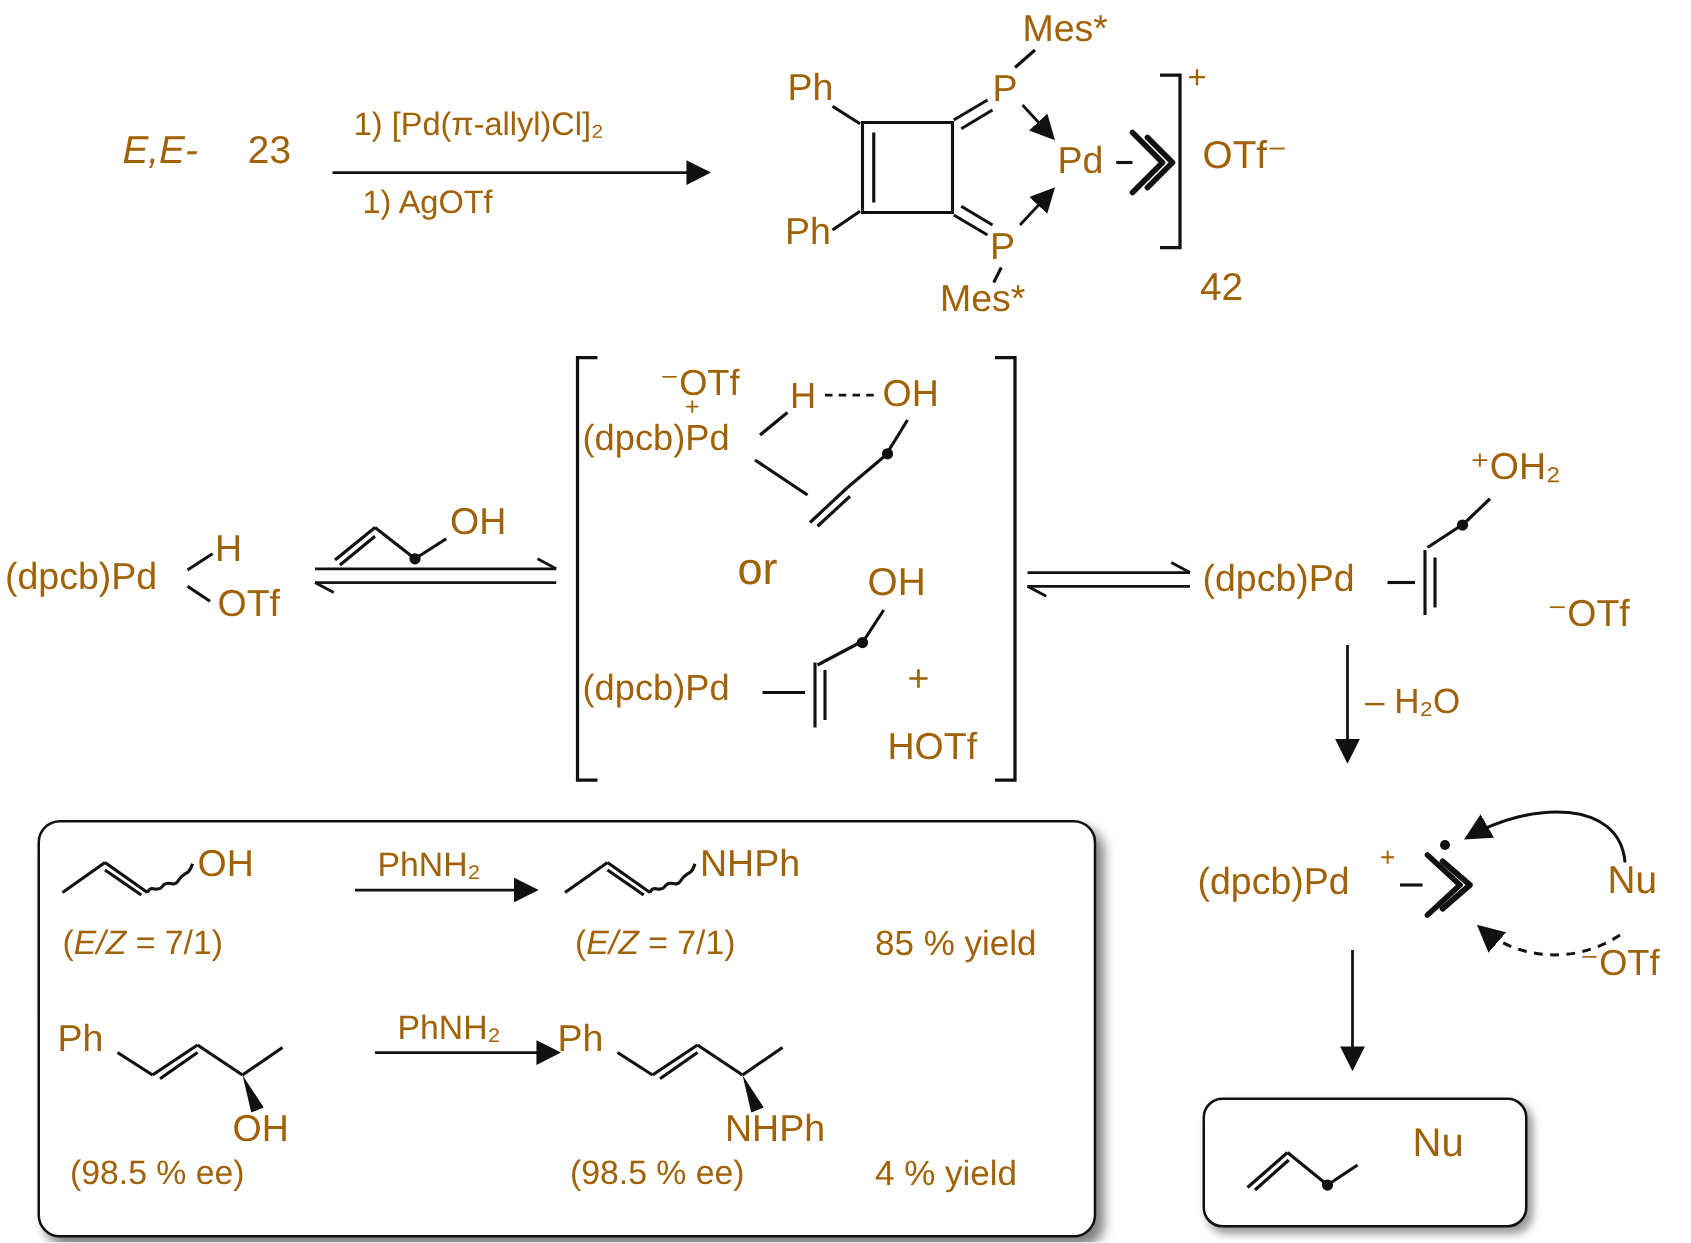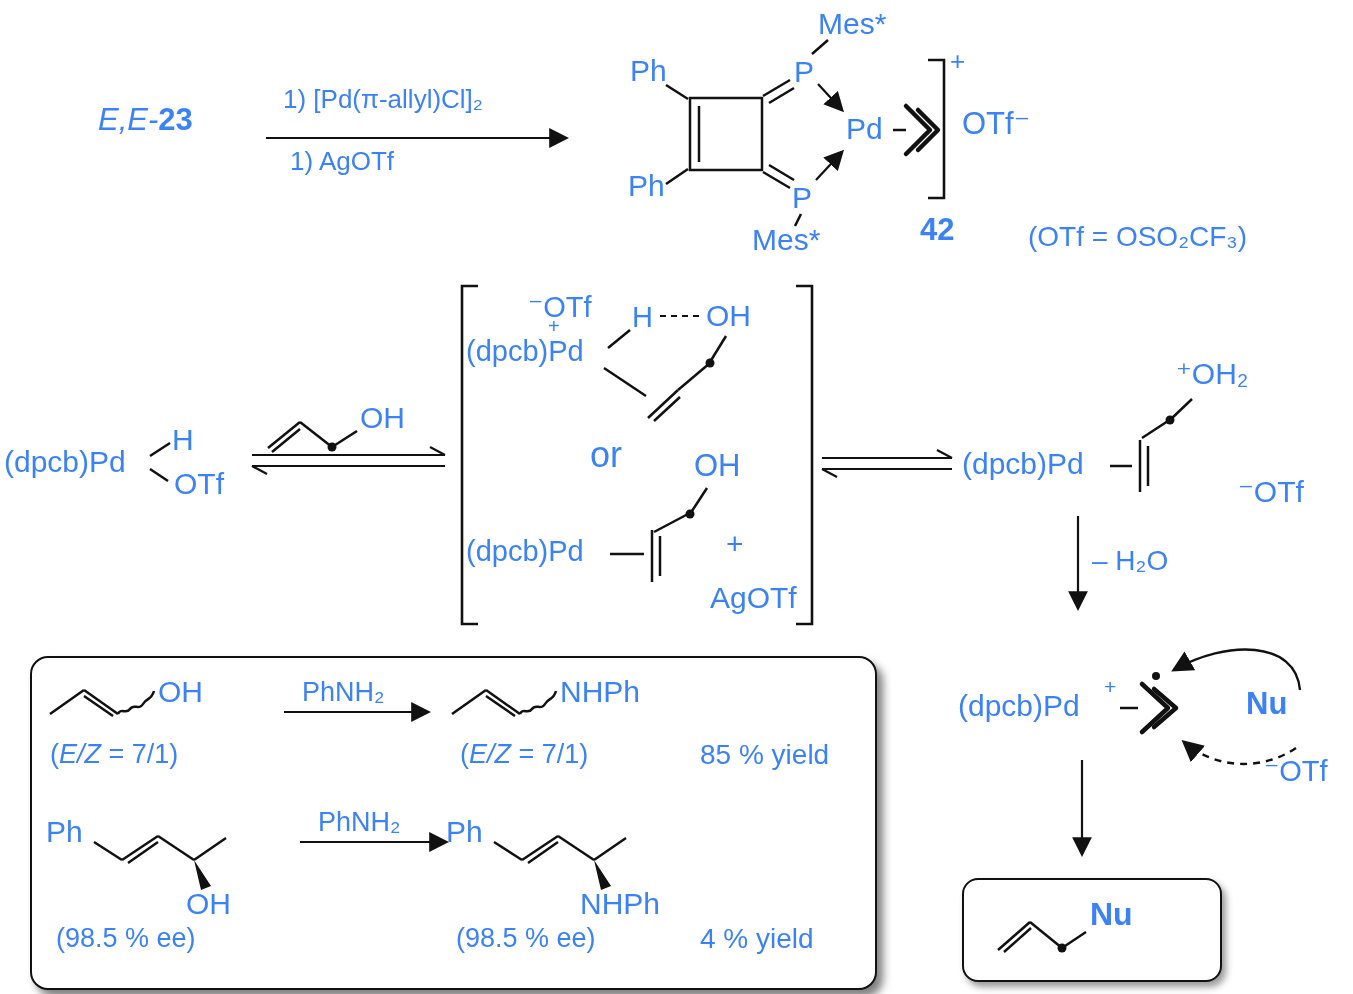--- a/index.html
+++ b/index.html
@@ -1,19 +1,19 @@
 <!DOCTYPE html>
 <html><head>
 <meta charset="utf-8">
 <style>
   html,body{margin:0;padding:0;background:#fff;}
   #scheme{position:relative;width:1353px;height:994px;background:#fff;overflow:hidden;
           font-family:"Liberation Sans","DejaVu Sans",sans-serif;color:#111;}
-  .t{position:absolute;white-space:nowrap;line-height:1.05;color:#3b82f6;}
-  .b{font-weight:bold;}
+  .t{position:absolute;white-space:nowrap;line-height:1.05;color:#a16207;}
+  .b{font-weight:normal;margin-left:40px;}
   .i{font-style:italic;}
   .box{position:absolute;border:2.5px solid #111;background:#fff;}
   #examples-box{left:30px;top:656px;width:843px;height:330px;border-radius:18px;
                 box-shadow:6px 7px 9px rgba(0,0,0,0.5);}
   #product-box{left:962px;top:878px;width:256px;height:100px;border-radius:16px;
                box-shadow:4px 5px 7px rgba(0,0,0,0.4);}
   svg{position:absolute;left:0;top:0;}
 </style>
 </head>
 <body>
@@ -171,38 +171,37 @@
   <div class="t" style="left:630px;top:55px;font-size:30px">Ph</div>
   <div class="t" style="left:628px;top:170px;font-size:30px">Ph</div>
   <div class="t" style="left:794px;top:56px;font-size:30px">P</div>
   <div class="t" style="left:792px;top:182px;font-size:30px">P</div>
   <div class="t" style="left:818px;top:8px;font-size:30px">Mes*</div>
   <div class="t" style="left:752px;top:224px;font-size:30px">Mes*</div>
   <div class="t" style="left:846px;top:113px;font-size:30px">Pd</div>
   <div class="t" style="left:950px;top:48px;font-size:26px">+</div>
   <div class="t" style="left:962px;top:108px;font-size:31px">OTf⁻</div>
   <div class="t b" style="left:920px;top:214px;font-size:31px">42</div>
-  <div class="t" style="left:1028px;top:222px;font-size:28px">(OTf = OSO₂CF₃)</div>
 
   <div class="t" style="left:4px;top:446px;font-size:30px">(dpcb)Pd</div>
   <div class="t" style="left:172px;top:424px;font-size:30px">H</div>
   <div class="t" style="left:174px;top:468px;font-size:30px">OTf</div>
 
   <div class="t" style="left:360px;top:402px;font-size:30px">OH</div>
 
   <div class="t" style="left:528px;top:292px;font-size:29px">⁻OTf</div>
   <div class="t" style="left:466px;top:336px;font-size:29px">(dpcb)Pd</div>
   <div class="t" style="left:548px;top:316px;font-size:20px">+</div>
   <div class="t" style="left:632px;top:302px;font-size:29px">H</div>
   <div class="t" style="left:706px;top:300px;font-size:30px">OH</div>
   <div class="t" style="left:590px;top:436px;font-size:36px">or</div>
   <div class="t" style="left:466px;top:536px;font-size:29px">(dpcb)Pd</div>
   <div class="t" style="left:694px;top:450px;font-size:31px">OH</div>
   <div class="t" style="left:726px;top:528px;font-size:30px">+</div>
-  <div class="t" style="left:710px;top:582px;font-size:30px">AgOTf</div>
+  <div class="t" style="left:710px;top:582px;font-size:30px">HOTf</div>
 
   <div class="t" style="left:962px;top:448px;font-size:30px">(dpcb)Pd</div>
   <div class="t" style="left:1176px;top:358px;font-size:30px">⁺OH₂</div>
   <div class="t" style="left:1238px;top:476px;font-size:30px">⁻OTf</div>
 
   <div class="t" style="left:1092px;top:546px;font-size:28px">– H₂O</div>
 
   <div class="t" style="left:958px;top:690px;font-size:30px">(dpcb)Pd</div>
   <div class="t" style="left:1104px;top:676px;font-size:21px">+</div>
   <div class="t b" style="left:1246px;top:688px;font-size:31px">Nu</div>

